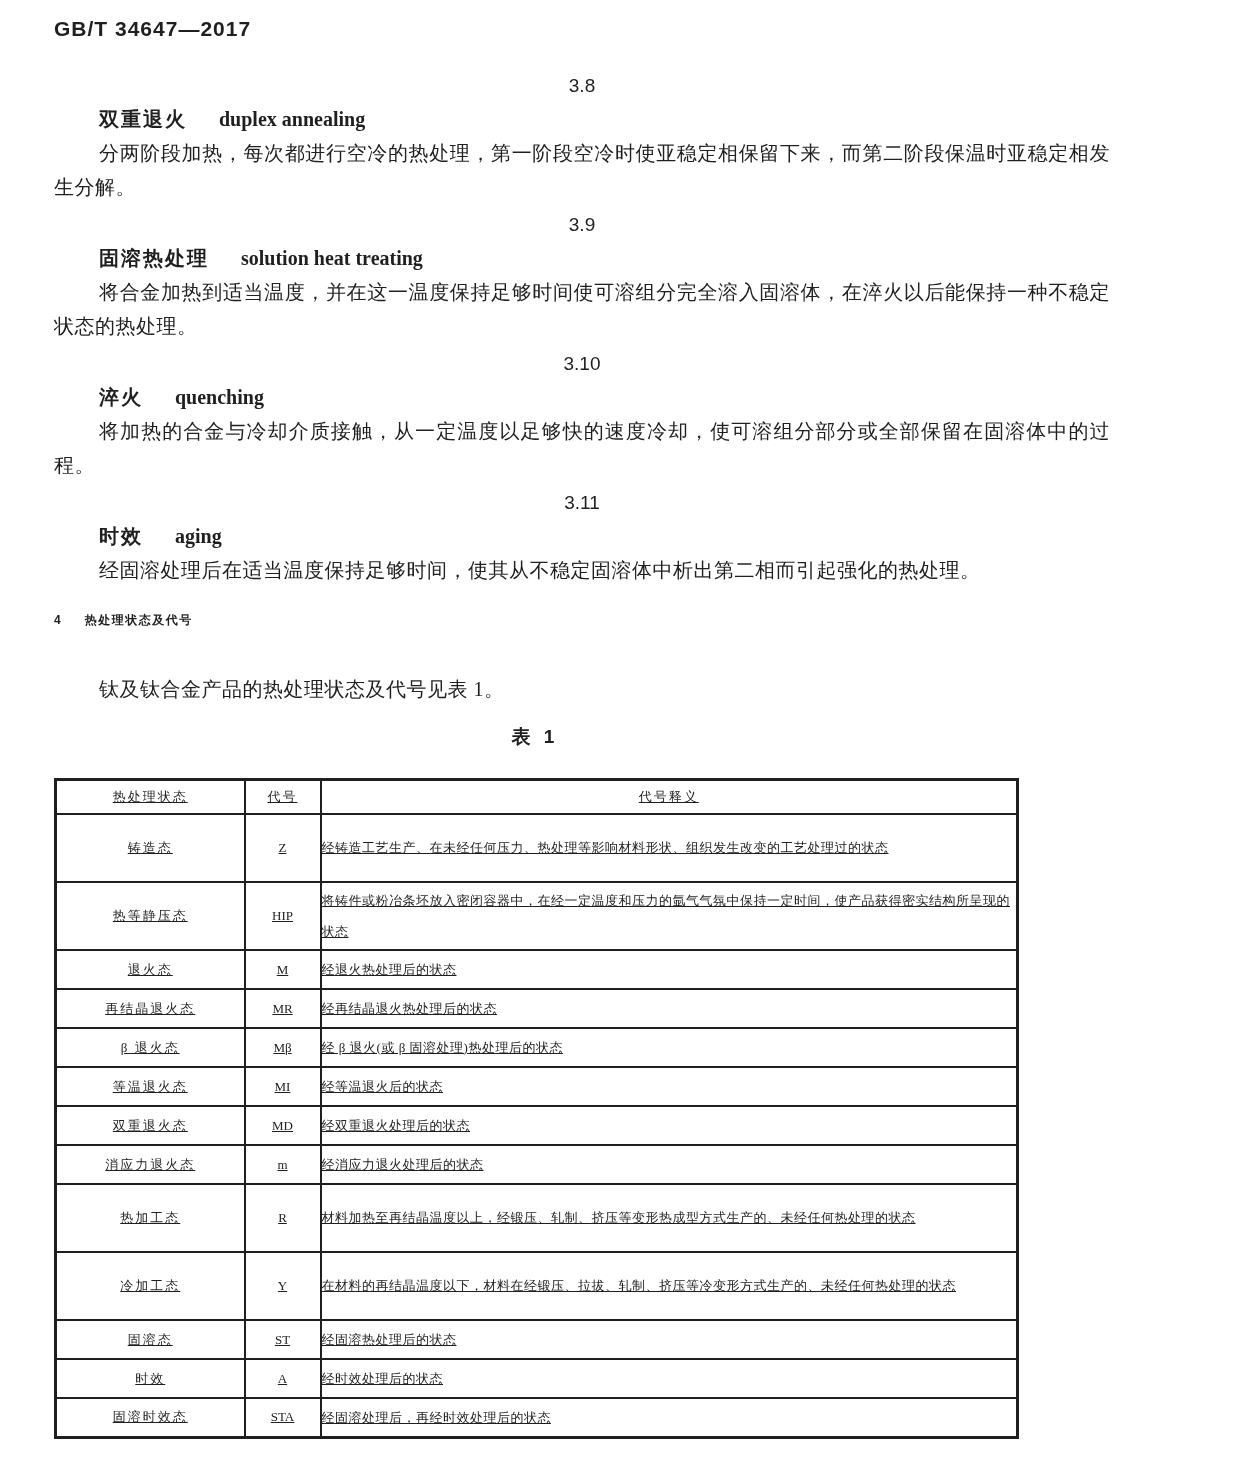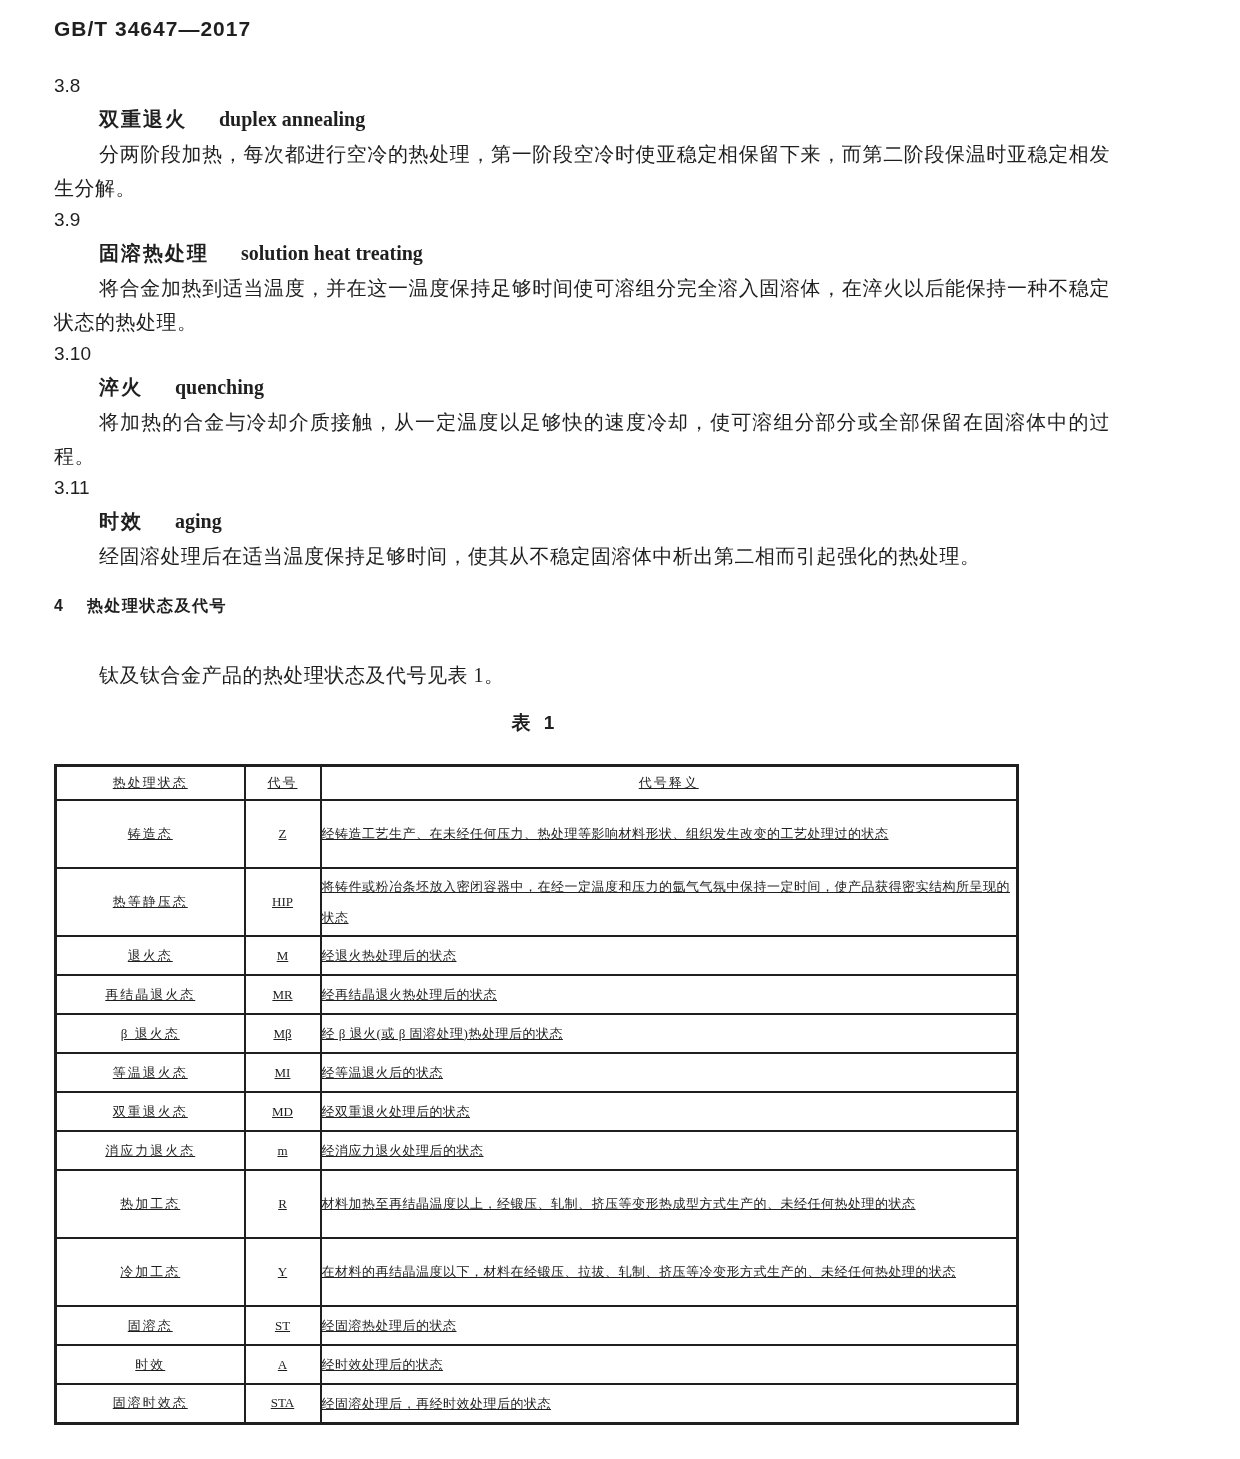--- a/index.html
+++ b/index.html
@@ -15,55 +15,56 @@
     padding: 16px 130px 0 54px;
     overflow: hidden;
   }
   .doc-header {
     font-family: "Liberation Sans", "DejaVu Sans", sans-serif;
     font-weight: bold;
     font-size: 21px;
     line-height: 25px;
     letter-spacing: 1px;
   }
-  .sec { margin-top: 2px; }
+  .sec { margin-top: 8px; }
   .sec.first { margin-top: 32px; }
   .clause-num {
     font-family: "Liberation Sans", "DejaVu Sans", sans-serif;
     font-size: 19px;
     line-height: 26px;
+    text-align: center;
   }
   .term-line {
     margin-top: 7px;
     padding-left: 45px;
     font-size: 20px;
     line-height: 27px;
     font-weight: bold;
   }
   .term-zh {
-    font-family: Liberation Mono, monospace;
+    font-family: Liberation Serif, serif;
     letter-spacing: 2px;
   }
   .term-en {
     font-family: "Liberation Serif", "DejaVu Serif", serif;
     margin-left: 32px;
   }
   .def {
     margin: 4px 0 0 0;
     font-size: 20px;
     line-height: 33.5px;
     text-align: justify;
     text-indent: 2.25em;
     letter-spacing: 0.5px;
   }
   .chapter-heading {
     margin-top: 18px;
     font-family: "Liberation Sans", "DejaVu Sans", sans-serif;
     font-weight: bold;
-    font-size: 16px;
+    font-size: 12px;
     line-height: 28px;
     letter-spacing: 1.5px;
   }
   .chapter-num { margin-right: 24px; letter-spacing: 0; }
   .intro {
     margin: 39px 0 4px 0;
     font-size: 20px;
     line-height: 33px;
     text-indent: 2.25em;
     letter-spacing: 0.5px;

